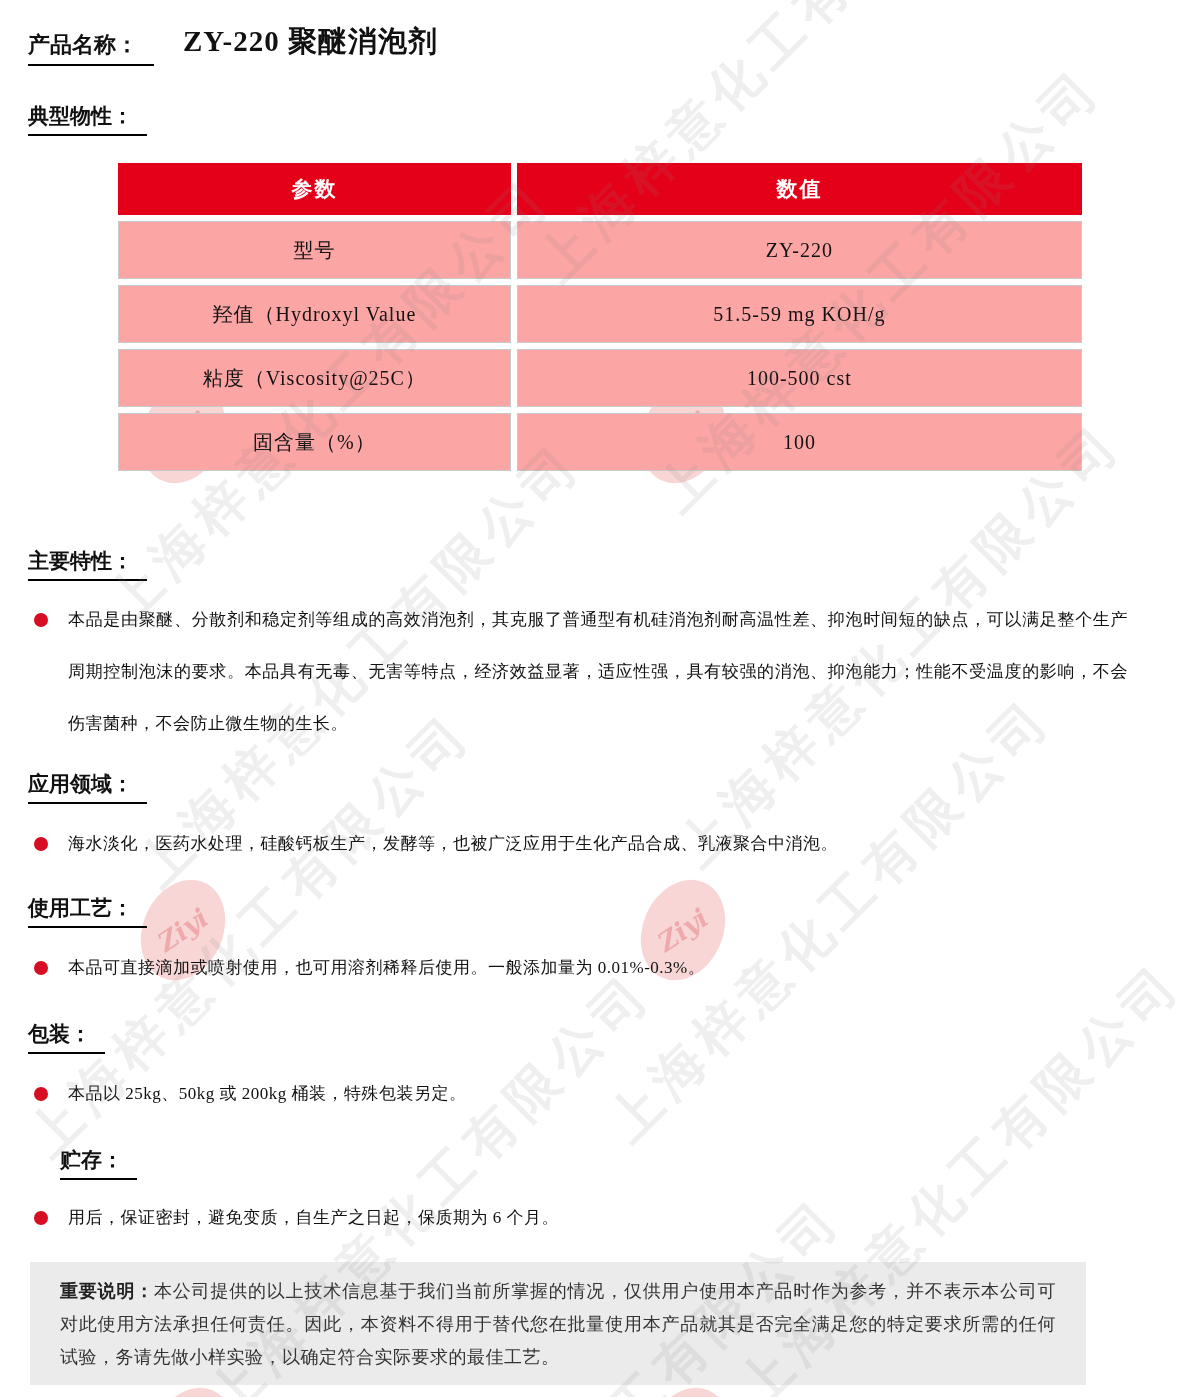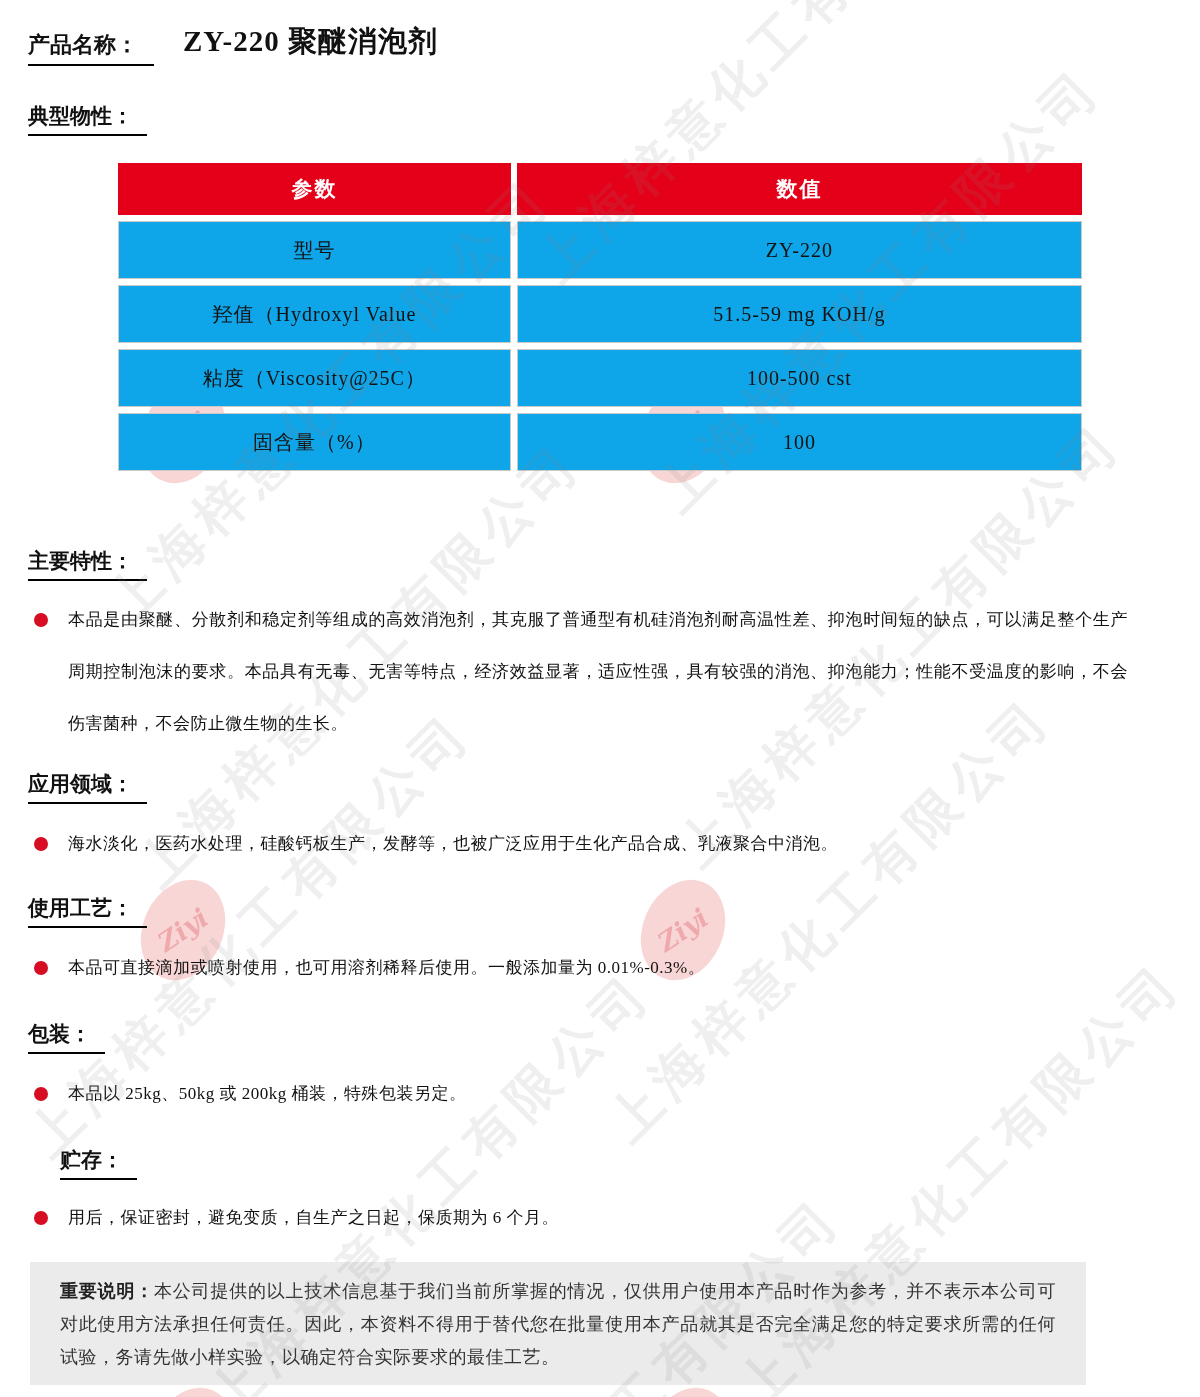--- a/index.html
+++ b/index.html
@@ -50,21 +50,21 @@
     position:absolute;left:112px;top:157px;width:976px;
     border-collapse:separate;border-spacing:6px 6px;table-layout:fixed;
   }
   table.props col.c1{width:41%;}
   table.props col.c2{width:59%;}
   table.props th{
     background:#e50019;color:#ffffff;font-size:21px;font-weight:bold;
     height:50px;text-align:center;letter-spacing:2px;
   }
   table.props td{
-    background:#0ea5e9;border:1px solid #c9c9c9;height:54px;
+    background:#fca5a5;border:1px solid #c9c9c9;height:54px;
     text-align:center;font-size:20px;letter-spacing:1px;
   }
   
   .bullet-item{position:absolute;left:32px;width:1110px;}
   .bullet-item .dot{
     position:absolute;left:2px;top:19px;width:14px;height:14px;border-radius:50%;
     background:#d60d23;
   }
   .bullet-item p{
     margin:0 0 0 36px;width:1060px;font-size:17px;line-height:52px;

